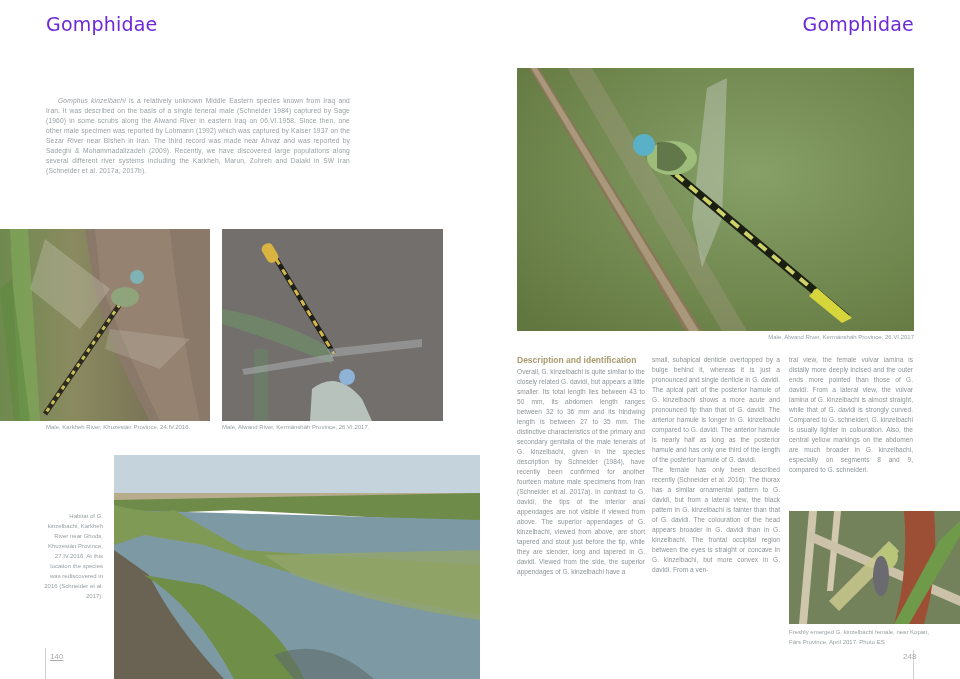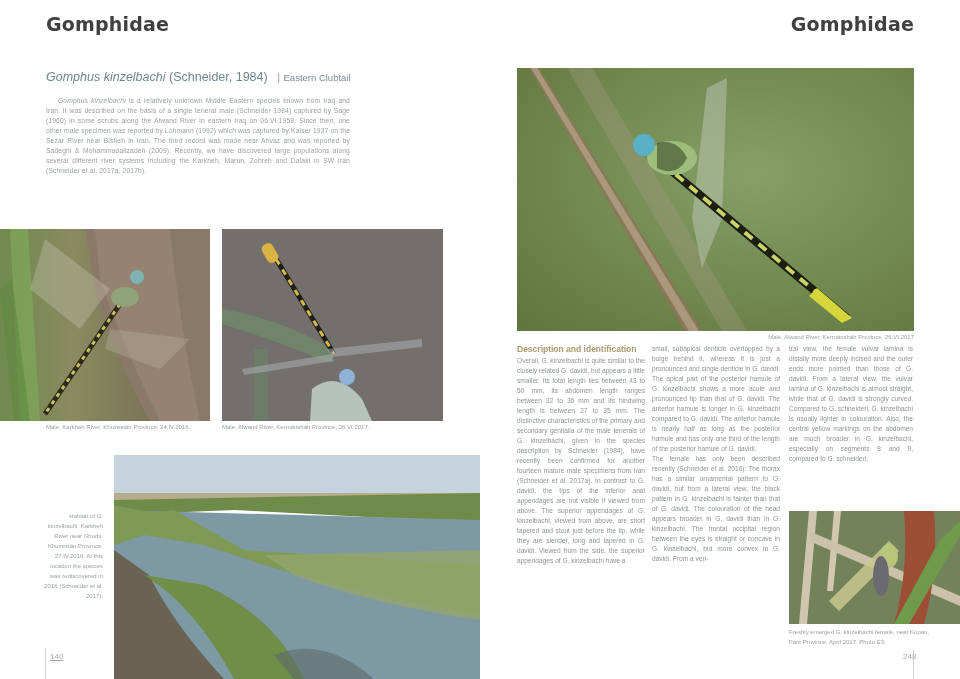--- a/index.html
+++ b/index.html
@@ -9,22 +9,22 @@
       font-family: "Liberation Sans", sans-serif;
       position: relative;
       color: #7a7f82;
     }
     .page { position: absolute; top: 0; height: 679px; width: 480px; }
     .page.left { left: 0; }
     .page.right { left: 480px; }
     .family-title {
       position: absolute; top: 13px;
       font-family: "DejaVu Sans", sans-serif;
-      font-weight: 700;
-      font-size: 19px; color: #404040; letter-spacing: 0.2px;
+      font-weight: 400;
+      font-size: 19px; color: #6d28d9; letter-spacing: 0.2px;
     }
     .left .family-title { left: 46px; }
     .right .family-title { right: 46px; }
 
     .species-head {
       position: absolute; left: 46px; top: 70px;
       font-size: 12.5px; color: #6f8590; white-space: nowrap;
     }
     .species-head .sci { font-style: italic; }
     .species-head .sep { color: #9aa4a9; margin-left: 6px; font-size: 11px; }
@@ -47,46 +47,40 @@
     .side-caption {
       position: absolute; left: 40px; top: 511px; width: 63px;
       font-size: 6px; line-height: 10px; text-align: right; color: #9aa0a3;
     }
     .page-num {
       position: absolute; font-size: 8px; color: #a8aaaa;
     }
     .page-rule { position: absolute; width: 1px; background: #cfd1d1; }
 
     .col {
-      position: absolute; top: 344px; width: 128px;
+      position: absolute; top: 355px; width: 128px;
       font-size: 6.6px; line-height: 10px; text-align: justify;
       color: #8f9497;
     }
     .col p + p { text-indent: 0; }
     .desc-title {
       font-size: 8.5px; font-weight: bold; color: #a89a6c; line-height: 11px;
       margin-bottom: 1px;
     }
     .bottom-caption {
       position: absolute; left: 789px; top: 628px; width: 150px;
       font-size: 6px; line-height: 9.5px; color: #9aa0a3;
     }
   </style>
 </head>
 <body>
 
 <div class="page left">
   <div class="family-title">Gomphidae</div>
 
-  <div class="species-head">
-    <span class="sci">Gomphus kinzelbachi</span>
-    <span>(Schneider, 1984)</span>
-    <span class="sep">|</span>
-    <span class="common">Eastern Clubtail</span>
-  </div>
 
   <div class="intro">
     <p><span class="it">Gomphus kinzelbachi</span><span> is a relatively unknown Middle Eastern species known from Iraq and Iran. It was described on the basis of a single teneral male (Schneider 1984) captured by Sage (1960) in some scrubs along the Alwand River in eastern Iraq on 06.VI.1958. Since then, one other male specimen was reported by Lohmann (1992) which was captured by Kaiser 1937 on the Sezar River near Bisheh in Iran. The third record was made near Ahvaz and was reported by Sadeghi &amp; Mohammadalizadeh (2009). Recently, we have discovered large populations along several different river systems including the Karkheh, Marun, Zohreh and Dalaki in SW Iran (Schneider et al. 2017a, 2017b).</span></p>
   </div>
 
   <div class="photo" style="left:0;top:229px;width:210px;height:192px;">
     <svg viewBox="0 0 210 192" preserveAspectRatio="none">
       <defs>
         <linearGradient id="g1" x1="0" y1="0" x2="1" y2="0">
           <stop offset="0" stop-color="#6f8a4e"></stop>

